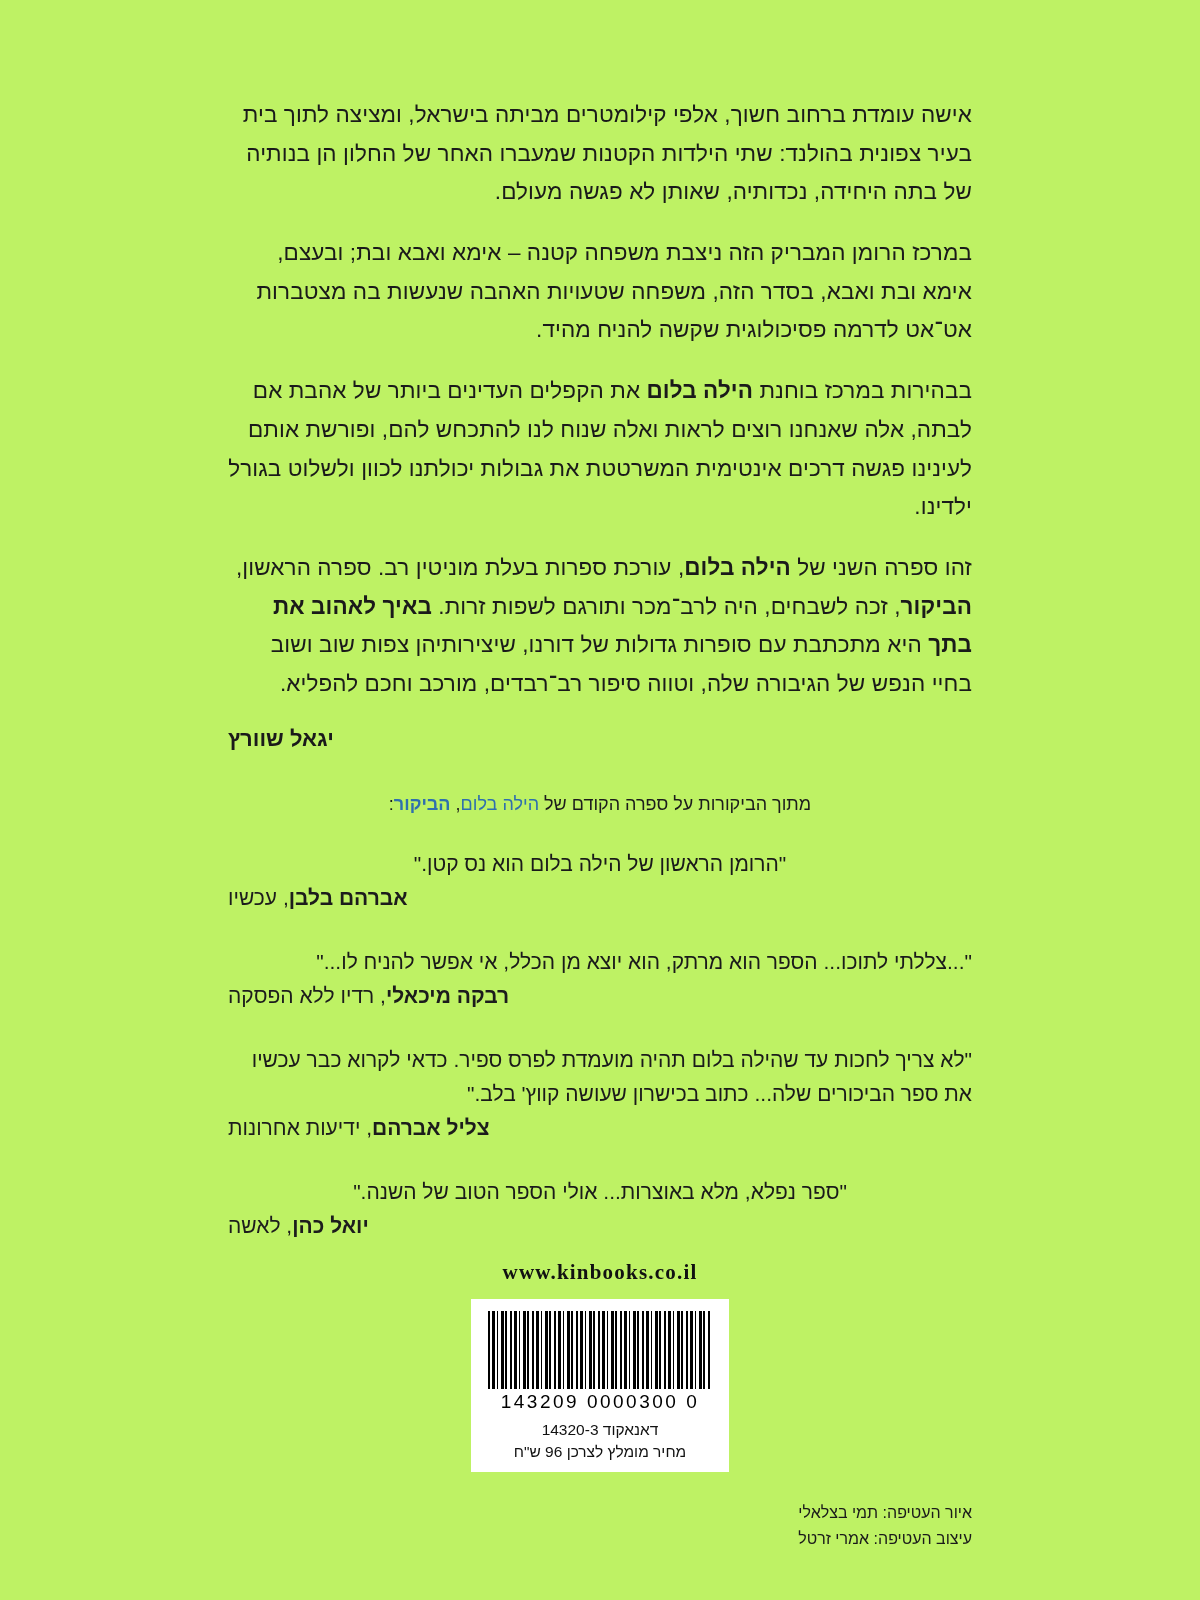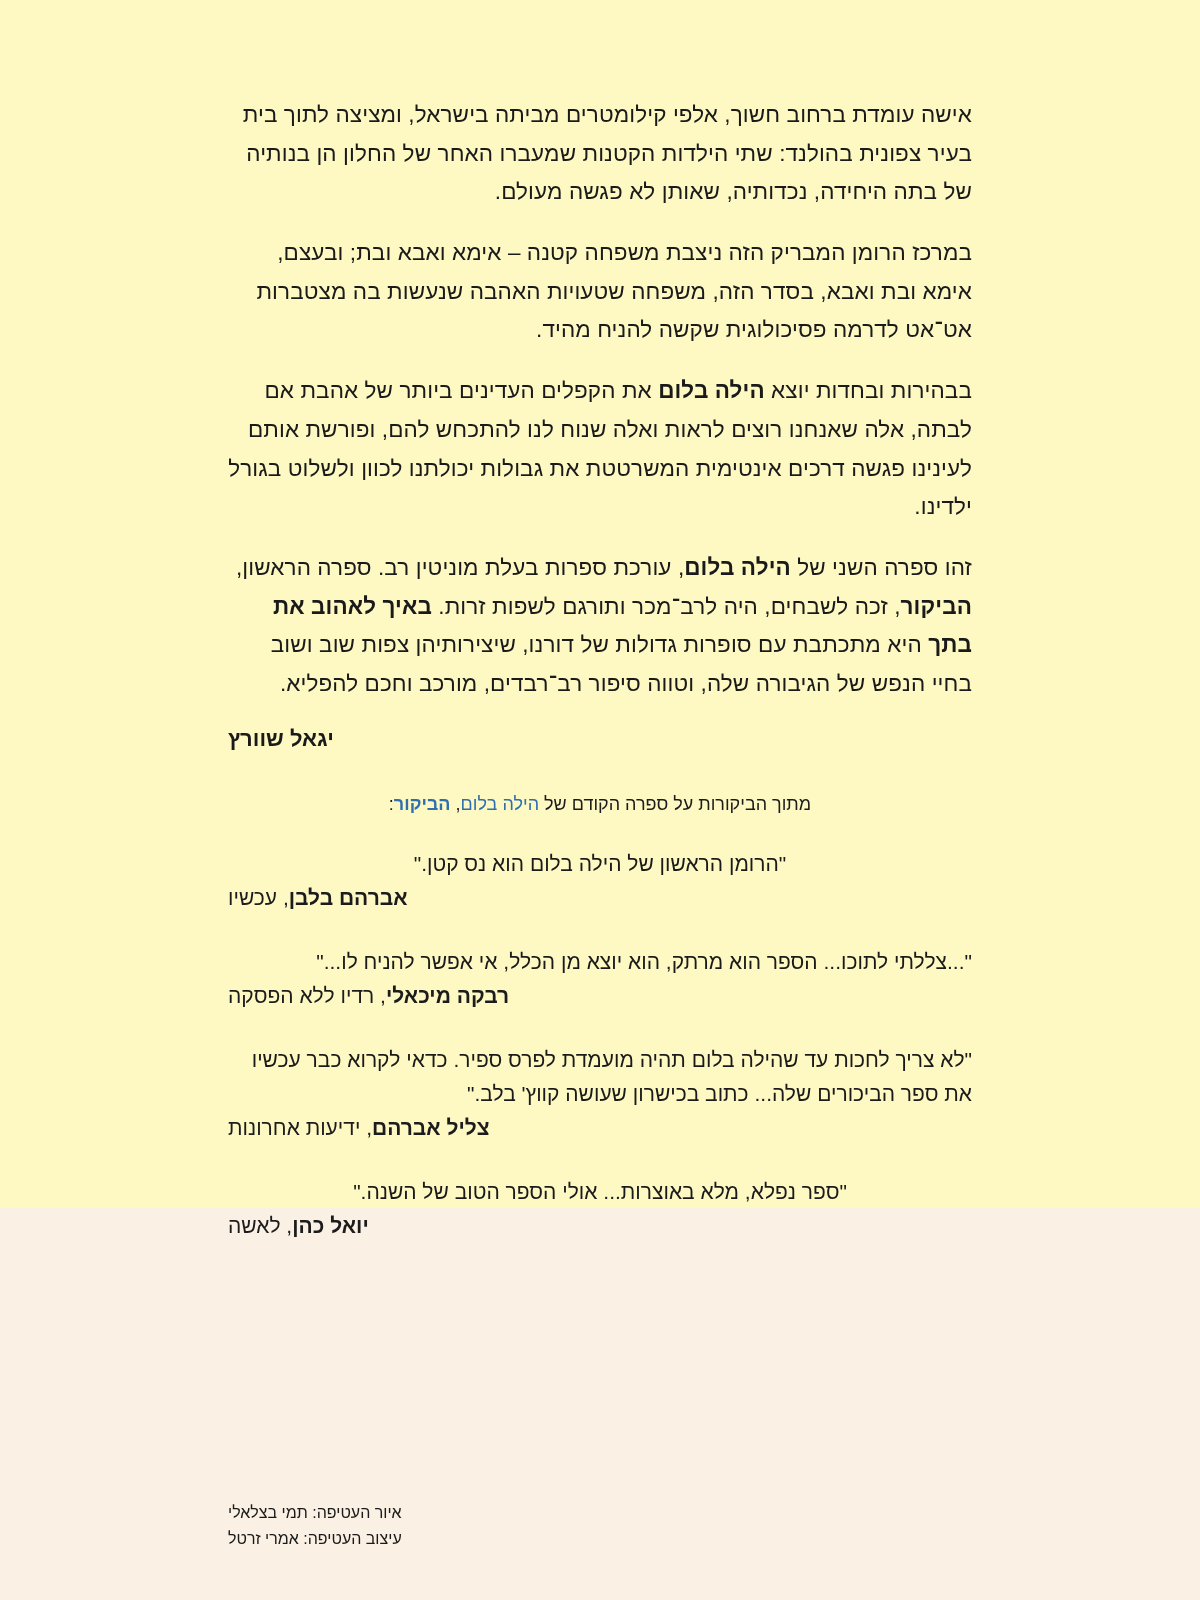--- a/index.html
+++ b/index.html
@@ -10,22 +10,22 @@
     width: 1200px;
     height: 1600px;
     background: #faf0e4;
     font-family: "Liberation Sans", sans-serif;
     color: #1c1c1c;
     overflow: hidden;
   }
   .page {
     position: relative;
     width: 1200px;
-    height: 1208px;
-    background: #fef9c3;
+    height: 1600px;
+    background: #bef264;
     box-sizing: border-box;
     margin-left: 44px;
   }
   .content {
     position: absolute;
     top: 96px;
     right: 228px;
     left: 228px;
     direction: rtl;
     text-align: right;
@@ -125,36 +125,36 @@
     font-size: 15.5px;
     line-height: 1.45;
     color: #111;
   }
   .credits {
     position: absolute;
     top: 1500px;
     right: 228px;
     left: 228px;
     direction: rtl;
-    text-align: left;
+    text-align: right;
     font-size: 16px;
     line-height: 1.6;
     color: #1a1a1a;
   }
   .credits div { margin: 0; }
 </style>
 </head>
 <body>
 
 <div class="page">
 
   <div class="content">
     <p class="para" id="p1"><span>אישה עומדת ברחוב חשוך, אלפי קילומטרים מביתה בישראל, ומציצה לתוך בית בעיר צפונית בהולנד: שתי הילדות הקטנות שמעברו האחר של החלון הן בנותיה של בתה היחידה, נכדותיה, שאותן לא פגשה מעולם.</span></p>
     <p class="para" id="p2"><span>במרכז הרומן המבריק הזה ניצבת משפחה קטנה – אימא ואבא ובת; ובעצם, אימא ובת ואבא, בסדר הזה, משפחה שטעויות האהבה שנעשות בה מצטברות אט־אט לדרמה פסיכולוגית שקשה להניח מהיד.</span></p>
-    <p class="para" id="p3"><span>בבהירות ובחדות יוצא </span><b class="bold">הילה בלום</b><span> את הקפלים העדינים ביותר של אהבת אם לבתה, אלה שאנחנו רוצים לראות ואלה שנוח לנו להתכחש להם, ופורשת אותם לעינינו פגשה דרכים אינטימית המשרטטת את גבולות יכולתנו לכוון ולשלוט בגורל ילדינו.</span></p>
+    <p class="para" id="p3"><span>בבהירות במרכז בוחנת </span><b class="bold">הילה בלום</b><span> את הקפלים העדינים ביותר של אהבת אם לבתה, אלה שאנחנו רוצים לראות ואלה שנוח לנו להתכחש להם, ופורשת אותם לעינינו פגשה דרכים אינטימית המשרטטת את גבולות יכולתנו לכוון ולשלוט בגורל ילדינו.</span></p>
     <p class="para" id="p4"><span>זהו ספרה השני של </span><b class="bold">הילה בלום</b><span>, עורכת ספרות בעלת מוניטין רב. ספרה הראשון, </span><b class="bold">הביקור</b><span>, זכה לשבחים, היה לרב־מכר ותורגם לשפות זרות. </span><b class="bold">באיך לאהוב את בתך</b><span> היא מתכתבת עם סופרות גדולות של דורנו, שיצירותיהן צפות שוב ושוב בחיי הנפש של הגיבורה שלה, וטווה סיפור רב־רבדים, מורכב וחכם להפליא.</span></p>
     <p class="signature">יגאל שוורץ</p>
   </div>
 
   <div class="reviews">
     <p class="reviews-intro" id="reviews-intro"><span>מתוך הביקורות על ספרה הקודם של </span><span class="title-link">הילה בלום</span><span>, </span><b class="bold title-link">הביקור</b><span>:</span></p>
     <div id="quotes-container">
         <div class="quote-block q-center">
           <div class="qtext">"הרומן הראשון של הילה בלום הוא נס קטן."</div>
           <div class="q-right-attrib"><span class="attrib-name">אברהם בלבן</span><span>, עכשיו</span></div>
@@ -167,19 +167,28 @@
           <div class="qtext">"לא צריך לחכות עד שהילה בלום תהיה מועמדת לפרס ספיר. כדאי לקרוא כבר עכשיו את ספר הביכורים שלה... כתוב בכישרון שעושה קווץ' בלב."</div>
           <div class="q-right-attrib"><span class="attrib-name">צליל אברהם</span><span>, ידיעות אחרונות</span></div>
         </div>
         <div class="quote-block q-center">
           <div class="qtext">"ספר נפלא, מלא באוצרות... אולי הספר הטוב של השנה."</div>
           <div class="q-right-attrib"><span class="attrib-name">יואל כהן</span><span>, לאשה</span></div>
         </div>
       </div>
   </div>
 
+  <div class="footer">
+    <div class="site">www.kinbooks.co.il</div>
+    <div class="barcode-box">
+      <div class="bars"></div>
+      <div class="barcode-digits">0  0000300  143209</div>
+      <div class="barcode-meta">דאנאקוד 14320-3</div>
+      <div class="barcode-meta">מחיר מומלץ לצרכן 96 ש"ח</div>
+    </div>
+  </div>
 
   <div class="credits">
     <div>איור העטיפה: תמי בצלאלי</div>
     <div>עיצוב העטיפה: אמרי זרטל</div>
   </div>
 
 </div>
 
 </body></html>

